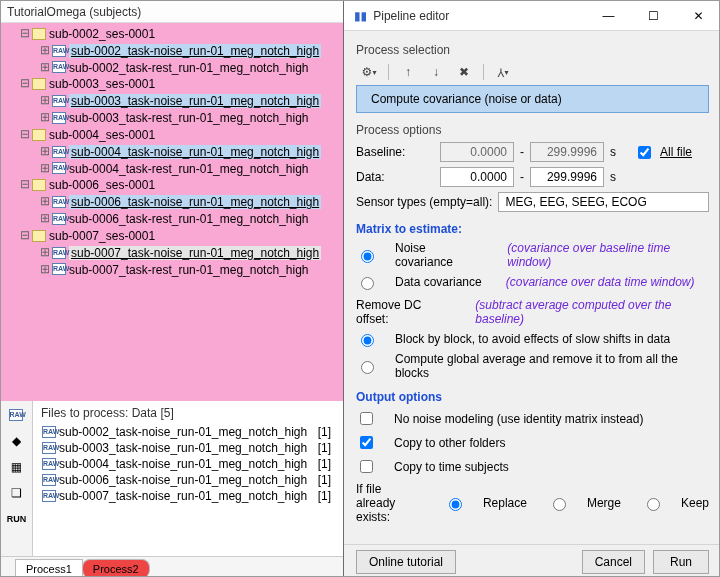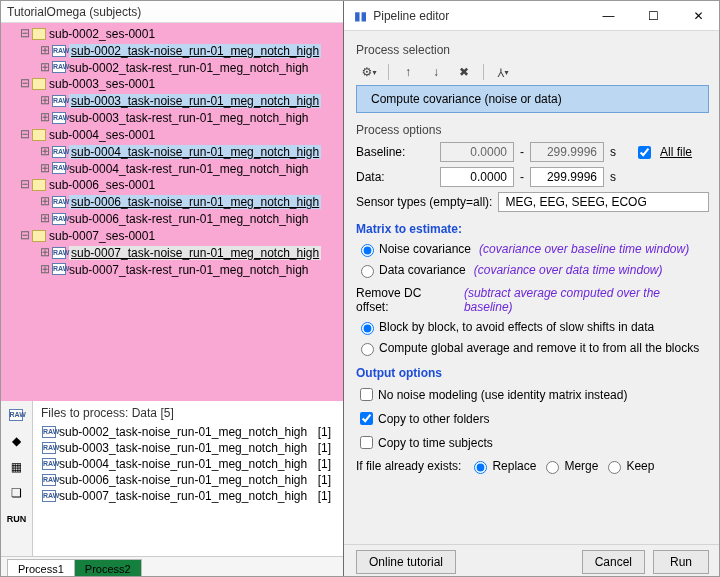--- a/index.html
+++ b/index.html
@@ -16,45 +16,45 @@
   .sel { background:#bcd7f2; text-decoration:underline; padding:0 2px;}
   .sel-gray { background:#e5e5e5; text-decoration:underline; padding:0 2px;}
   .lbl { vertical-align:middle;}
   .toolstrip { position:absolute; left:0; top:400px; width:32px; bottom:22px; background:#f3f3f3; border-right:1px solid #ccc; display:flex; flex-direction:column; align-items:center; padding-top:4px; gap:6px;}
   .toolbtn { width:22px; height:20px; display:flex; align-items:center; justify-content:center; border:1px solid transparent; cursor:pointer; font-size:12px;}
   .lower { position:absolute; left:32px; top:400px; right:13px; height:155px; background:#fff; width:310px;}
   .lower-title { padding:5px 8px 4px 8px; color:#333;}
   .file-list { padding:0 8px 2px 8px;}
   .file-row { display:flex; align-items:center; padding:1px 0; white-space:nowrap;}
   .file-count { margin-left:auto; padding-right:4px;}
-  .tabs { position:absolute; left:0; bottom:0; height:22px; width:342px; background:#f5f5f5; border-top:1px solid #ccc; display:flex; align-items:flex-end;}
+  .tabs { position:absolute; left:0; bottom:0; height:22px; width:342px; background:#f5f5f5; border-top:1px solid #ccc; display:flex; align-items:flex-end;padding-left:8px;}
   .tab { padding:3px 10px; border:1px solid #bbb; border-bottom:none; margin-right:-1px; background:#fff; font-size:11px; cursor:pointer;}
   .tab:first-child { margin-left:6px;}
-  .tab.inactive { background:#15803d;}
+  .tab.inactive { background:#ef4444;border-radius:8px;}
   
   .dialog { position:absolute; left:342px; top:0; width:378px; height:577px; background:#f0f0f0; border-left:1px solid #6b6b6b; display:flex; flex-direction:column;}
   .dlg-title { height:30px; background:#fff; display:flex; align-items:center; padding:0 0 0 10px; border-bottom:1px solid #d9d9d9;}
   .dlg-title .ttl { flex:1; color:#333;}
   .winbtn { width:45px; height:30px; display:flex; align-items:center; justify-content:center; cursor:pointer;}
   .winbtn:last-child{ margin-right:0;}
   .dlg-body { flex:1; padding:8px 12px 0 12px; overflow:hidden;}
   .section-title { color:#444; margin:4px 0 4px 0;}
   .proc-toolbar { display:flex; align-items:center; gap:10px; padding:2px 4px 4px 4px;}
   .tbtn { width:18px; height:18px; display:flex; align-items:center; justify-content:center; color:#444; cursor:pointer;}
   .sep { width:1px; height:16px; background:#bbb;}
   .proc-row { background:#bcd7f2; border:1px solid #6fa2d8; padding:6px 14px; margin:0 0 10px 0;}
   .opts-row { display:flex; align-items:center; margin:5px 0; gap:6px;}
   .opts-lbl { width:78px; display:inline-block;}
   .numbox { width:74px; height:20px; border:1px solid #a6a6a6; background:#fff; text-align:right; padding:0 6px;}
   .numbox.dis { background:#f0f0f0; color:#666;}
   .cb { width:13px; height:13px;}
   .und { text-decoration:underline;}
   .textbox { flex:1; height:20px; border:1px solid #a6a6a6; background:#fff; padding:0 6px;}
   .sub-title { margin:10px 0 4px 0; color:#1d4ed8;font-weight:bold;}
-  .radio-row, .check-row { display:flex; align-items:center; gap:2px; margin:5px 0;}
+  .radio-row, .check-row { display:flex; align-items:center; gap:18px; margin:5px 0;}
   .hint { color:#6d28d9; font-style:italic; margin-left:6px;}
   .dlg-footer { height:34px; border-top:1px solid #d4d4d4; display:flex; align-items:center; padding:0 12px; gap:8px;}
   .btn { height:24px; padding:0 12px; border:1px solid #a6a6a6; background:#e9e9e9; cursor:pointer; display:flex; align-items:center;}
   .btn.run { min-width:56px; justify-content:center;}
   span.glyph { font-family: "Segoe UI Symbol", sans-serif;}
 </style>
 </head>
 <body>
 
 <div class="left-pane">

